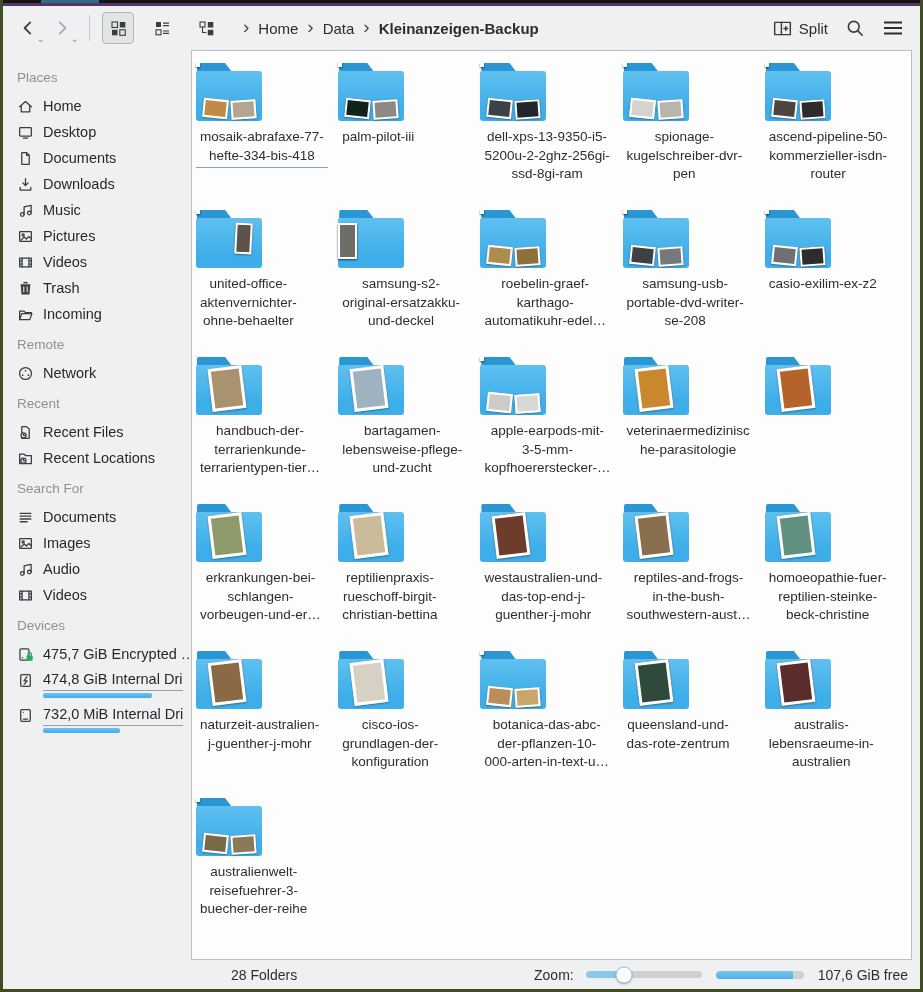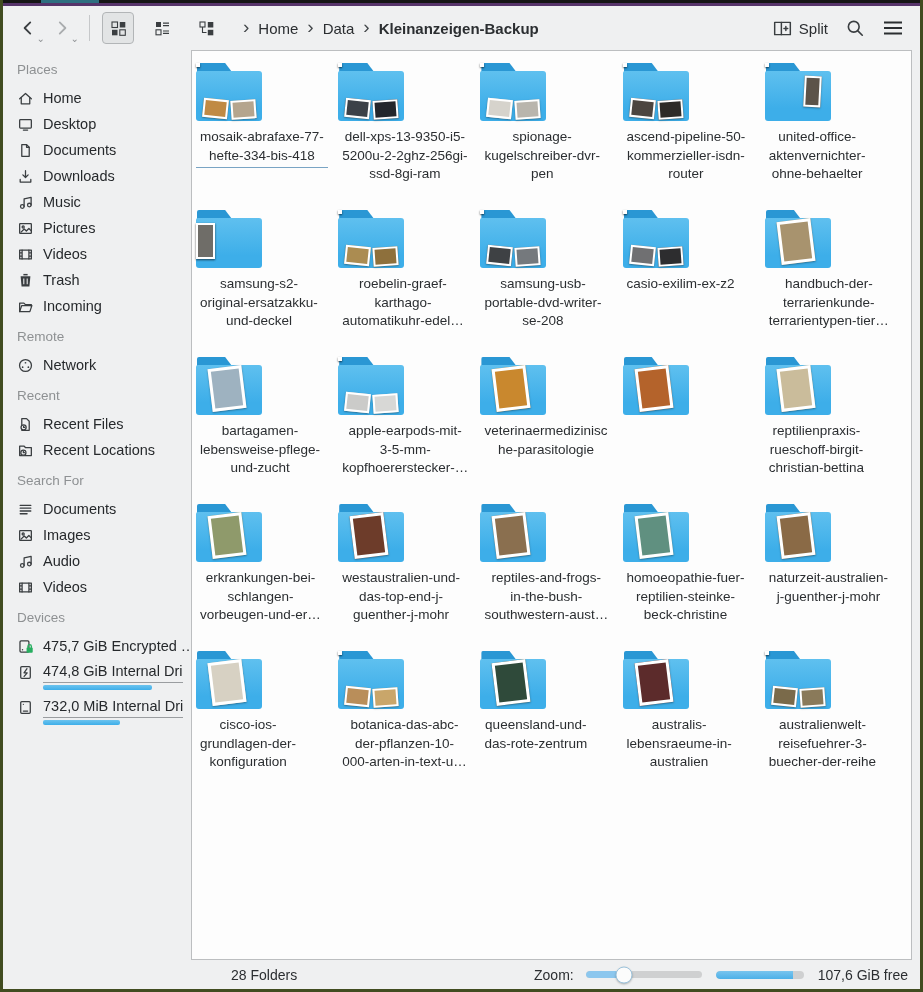--- a/index.html
+++ b/index.html
@@ -28,21 +28,21 @@
   .crumb.last { font-weight:700; }
   .crumb-sep { color:#44484b; font-size:19px; line-height:16px; padding:0 1px 3px 1px; }
   .tspacer { flex:1; }
   .splitbtn { display:flex; align-items:center; gap:7px; font-size:15px; padding:4px 6px; cursor:pointer; }
   .iconbtn { width:34px; height:32px; display:flex; align-items:center; justify-content:center; cursor:pointer; }
 
   
   .mainrow { flex:1; display:flex; min-height:0; }
   .sidebar { width:188px; flex:0 0 auto; padding:10px 6px 6px 12px; overflow:hidden; }
   .sb-title { color:#8e9193; font-size:13.5px; margin:10px 0 8px 2px; }
-  .sb-section:first-child .sb-title { margin-top:2px; }
+  .sb-section:first-child .sb-title { margin-top:10px; }
   .sb-item { display:flex; align-items:flex-start; gap:9px; padding:4px 2px; cursor:pointer; }
   .sb-icon { width:17px; height:17px; flex:0 0 auto; display:flex; align-items:center; justify-content:center; margin-top:1px; }
   .sb-icon svg { width:17px; height:17px; }
   .sb-label { font-size:14.5px; color:#26292c; white-space:nowrap; overflow:hidden; }
   .sb-col { min-width:0; flex:1; }
   .sb-label.underlined { display:block; border-bottom:1px solid #9a9da0; padding-bottom:3px; }
   .usage-bar { height:5px; margin-top:2px; width:100%; }
   .usage-fill { height:5px; border-radius:2px; background:linear-gradient(#6cc3ee,#3daee9); }
 
   .view-col { flex:1; display:flex; flex-direction:column; min-width:0; }
@@ -388,20 +388,33 @@
               </div>
               <div class="flabel">
                 <div>mosaik-abrafaxe-77-</div>
                 <div>hefte-334-bis-418</div>
               </div>
             </div>
             <div class="fitem">
               <div class="ficon t4">
                 <div class="ftab"></div>
                 <div class="fbody"></div>
+                <div class="th" style="background: rgb(16, 36, 27);"></div>
+                <div class="th" style="background: rgb(141, 138, 131);"></div>
+                <div class="th" style="background: rgb(86, 81, 73);"></div>
+                <div class="th" style="background: rgb(108, 111, 99);"></div>
+              </div>
+              <div class="flabel">
+                <div>palm-pilot-iii</div>
+              </div>
+            </div>
+            <div class="fitem">
+              <div class="ficon t4">
+                <div class="ftab"></div>
+                <div class="fbody"></div>
                 <div class="th" style="background: rgb(60, 65, 72);"></div>
                 <div class="th" style="background: rgb(35, 38, 44);"></div>
                 <div class="th" style="background: rgb(230, 230, 227);"></div>
                 <div class="th" style="background: rgb(28, 30, 35);"></div>
               </div>
               <div class="flabel">
                 <div>dell-xps-13-9350-i5-</div>
                 <div>5200u-2-2ghz-256gi-</div>
                 <div>ssd-8gi-ram</div>
               </div>
@@ -560,38 +573,38 @@
               <div class="ficon t1">
                 <div class="ftab"></div>
                 <div class="fbody"></div>
                 <div class="th" style="background: rgb(180, 99, 43);"></div>
               </div>
             </div>
             <div class="fitem">
               <div class="ficon t1">
                 <div class="ftab"></div>
                 <div class="fbody"></div>
+                <div class="th" style="background: rgb(143, 154, 107);"></div>
+              </div>
+              <div class="flabel">
+                <div>erkrankungen-bei-</div>
+                <div>schlangen-</div>
+                <div>vorbeugen-und-er…</div>
+              </div>
+            </div>
+            <div class="fitem">
+              <div class="ficon t1">
+                <div class="ftab"></div>
+                <div class="fbody"></div>
                 <div class="th" style="background: rgb(202, 188, 155);"></div>
               </div>
               <div class="flabel">
                 <div>reptilienpraxis-</div>
                 <div>rueschoff-birgit-</div>
                 <div>christian-bettina</div>
-              </div>
-            </div>
-            <div class="fitem">
-              <div class="ficon t1">
-                <div class="ftab"></div>
-                <div class="fbody"></div>
-                <div class="th" style="background: rgb(143, 154, 107);"></div>
-              </div>
-              <div class="flabel">
-                <div>erkrankungen-bei-</div>
-                <div>schlangen-</div>
-                <div>vorbeugen-und-er…</div>
               </div>
             </div>
             <div class="fitem">
               <div class="ficon t1">
                 <div class="ftab"></div>
                 <div class="fbody"></div>
                 <div class="th" style="background: rgb(109, 60, 42);"></div>
               </div>
               <div class="flabel">
                 <div>westaustralien-und-</div>

